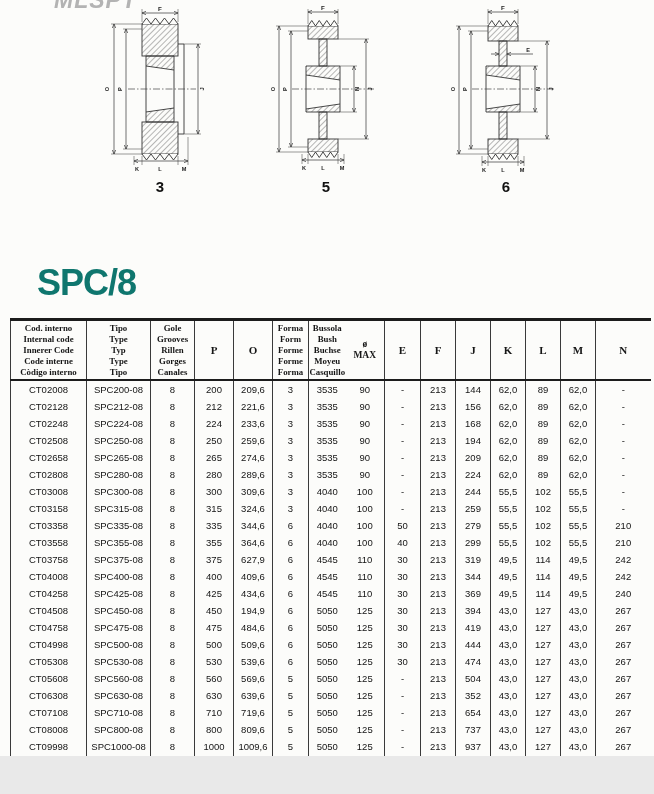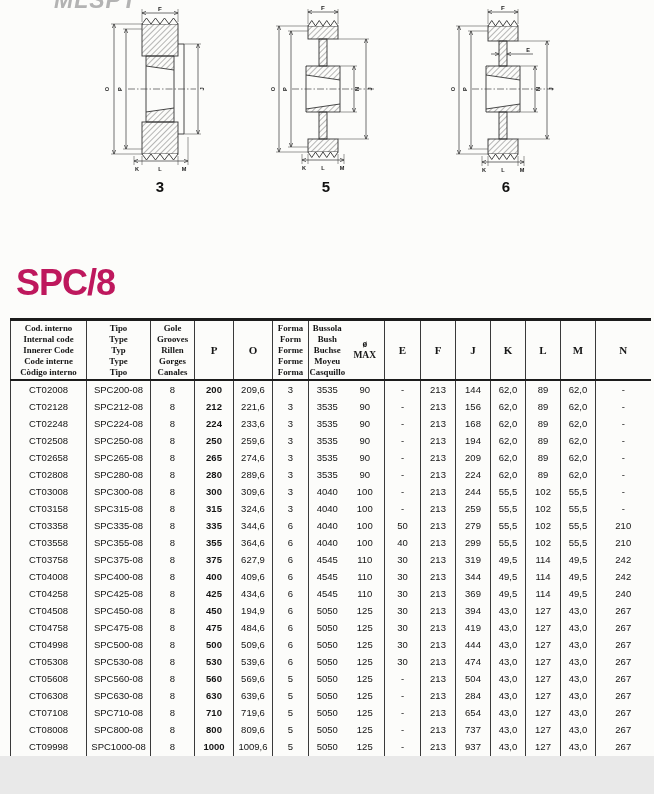--- a/index.html
+++ b/index.html
@@ -11,36 +11,36 @@
              font-style:italic;color:#b3b3b3;letter-spacing:1px;}
 
   
   .drawing{position:absolute;text-align:center;}
   .drawing svg{display:block;margin:0 auto;}
   .form-number{font-size:15px;font-weight:700;color:#111;margin-top:2px;}
   .dl{font-size:5.6px;font-weight:700;fill:#222;}
   .fl{font-size:6.2px;font-weight:700;fill:#222;}
 
   
-  .page-title{position:absolute;left:16px;top:262px;font-size:36px;font-weight:800;
-              letter-spacing:-1px;color:#be185d;}
+  .page-title{position:absolute;left:37px;top:262px;font-size:36px;font-weight:800;
+              letter-spacing:-1px;color:#0f766e;}
 
   
   table.catalog{position:absolute;left:10px;top:318px;width:640px;border-collapse:collapse;
       table-layout:fixed;border-top:3px solid #1c1c1c;border-bottom:3px solid #1c1c1c;
       border-left:1px solid #3a3a3a;}
   .catalog th{height:56px;vertical-align:middle;font-weight:700;font-size:8.8px;
       line-height:11px;padding:1px 0;border-bottom:2px solid #1c1c1c;text-align:center;font-family:Liberation Serif, serif;}
   .catalog th.letter{font-size:11px;}
   .catalog td{height:17px;padding:0;text-align:center;font-size:9.5px;color:#141414;
       white-space:nowrap;overflow:hidden;}
   .catalog th,.catalog td{border-left:1px solid #3a3a3a;}
   .catalog .c0{border-left:none;}
   .catalog td.c7{border-left:none;}   
-  .catalog td.c3{font-weight:700;}    
+  .catalog td.c3{font-weight:400;}    
   .hstack span{display:block;}
   .bushcell{display:flex;align-items:center;width:100%;}
   .bushcell .hstack{width:37px;}
   .bushcell .omax{width:39px;display:flex;flex-direction:column;align-items:center;font-size:9.5px;}
 </style>
 </head>
 <body>
 
 <div id="page">
 
@@ -616,21 +616,21 @@
           <td class="c0">CT06308</td>
           <td class="c1">SPC630-08</td>
           <td class="c2">8</td>
           <td class="c3">630</td>
           <td class="c4">639,6</td>
           <td class="c5">5</td>
           <td class="c6">5050</td>
           <td class="c7">125</td>
           <td class="c8">-</td>
           <td class="c9">213</td>
-          <td class="c10">284</td>
+          <td class="c10">352</td>
           <td class="c11">43,0</td>
           <td class="c12">127</td>
           <td class="c13">43,0</td>
           <td class="c14">267</td>
         </tr>
         <tr>
           <td class="c0">CT07108</td>
           <td class="c1">SPC710-08</td>
           <td class="c2">8</td>
           <td class="c3">710</td>

